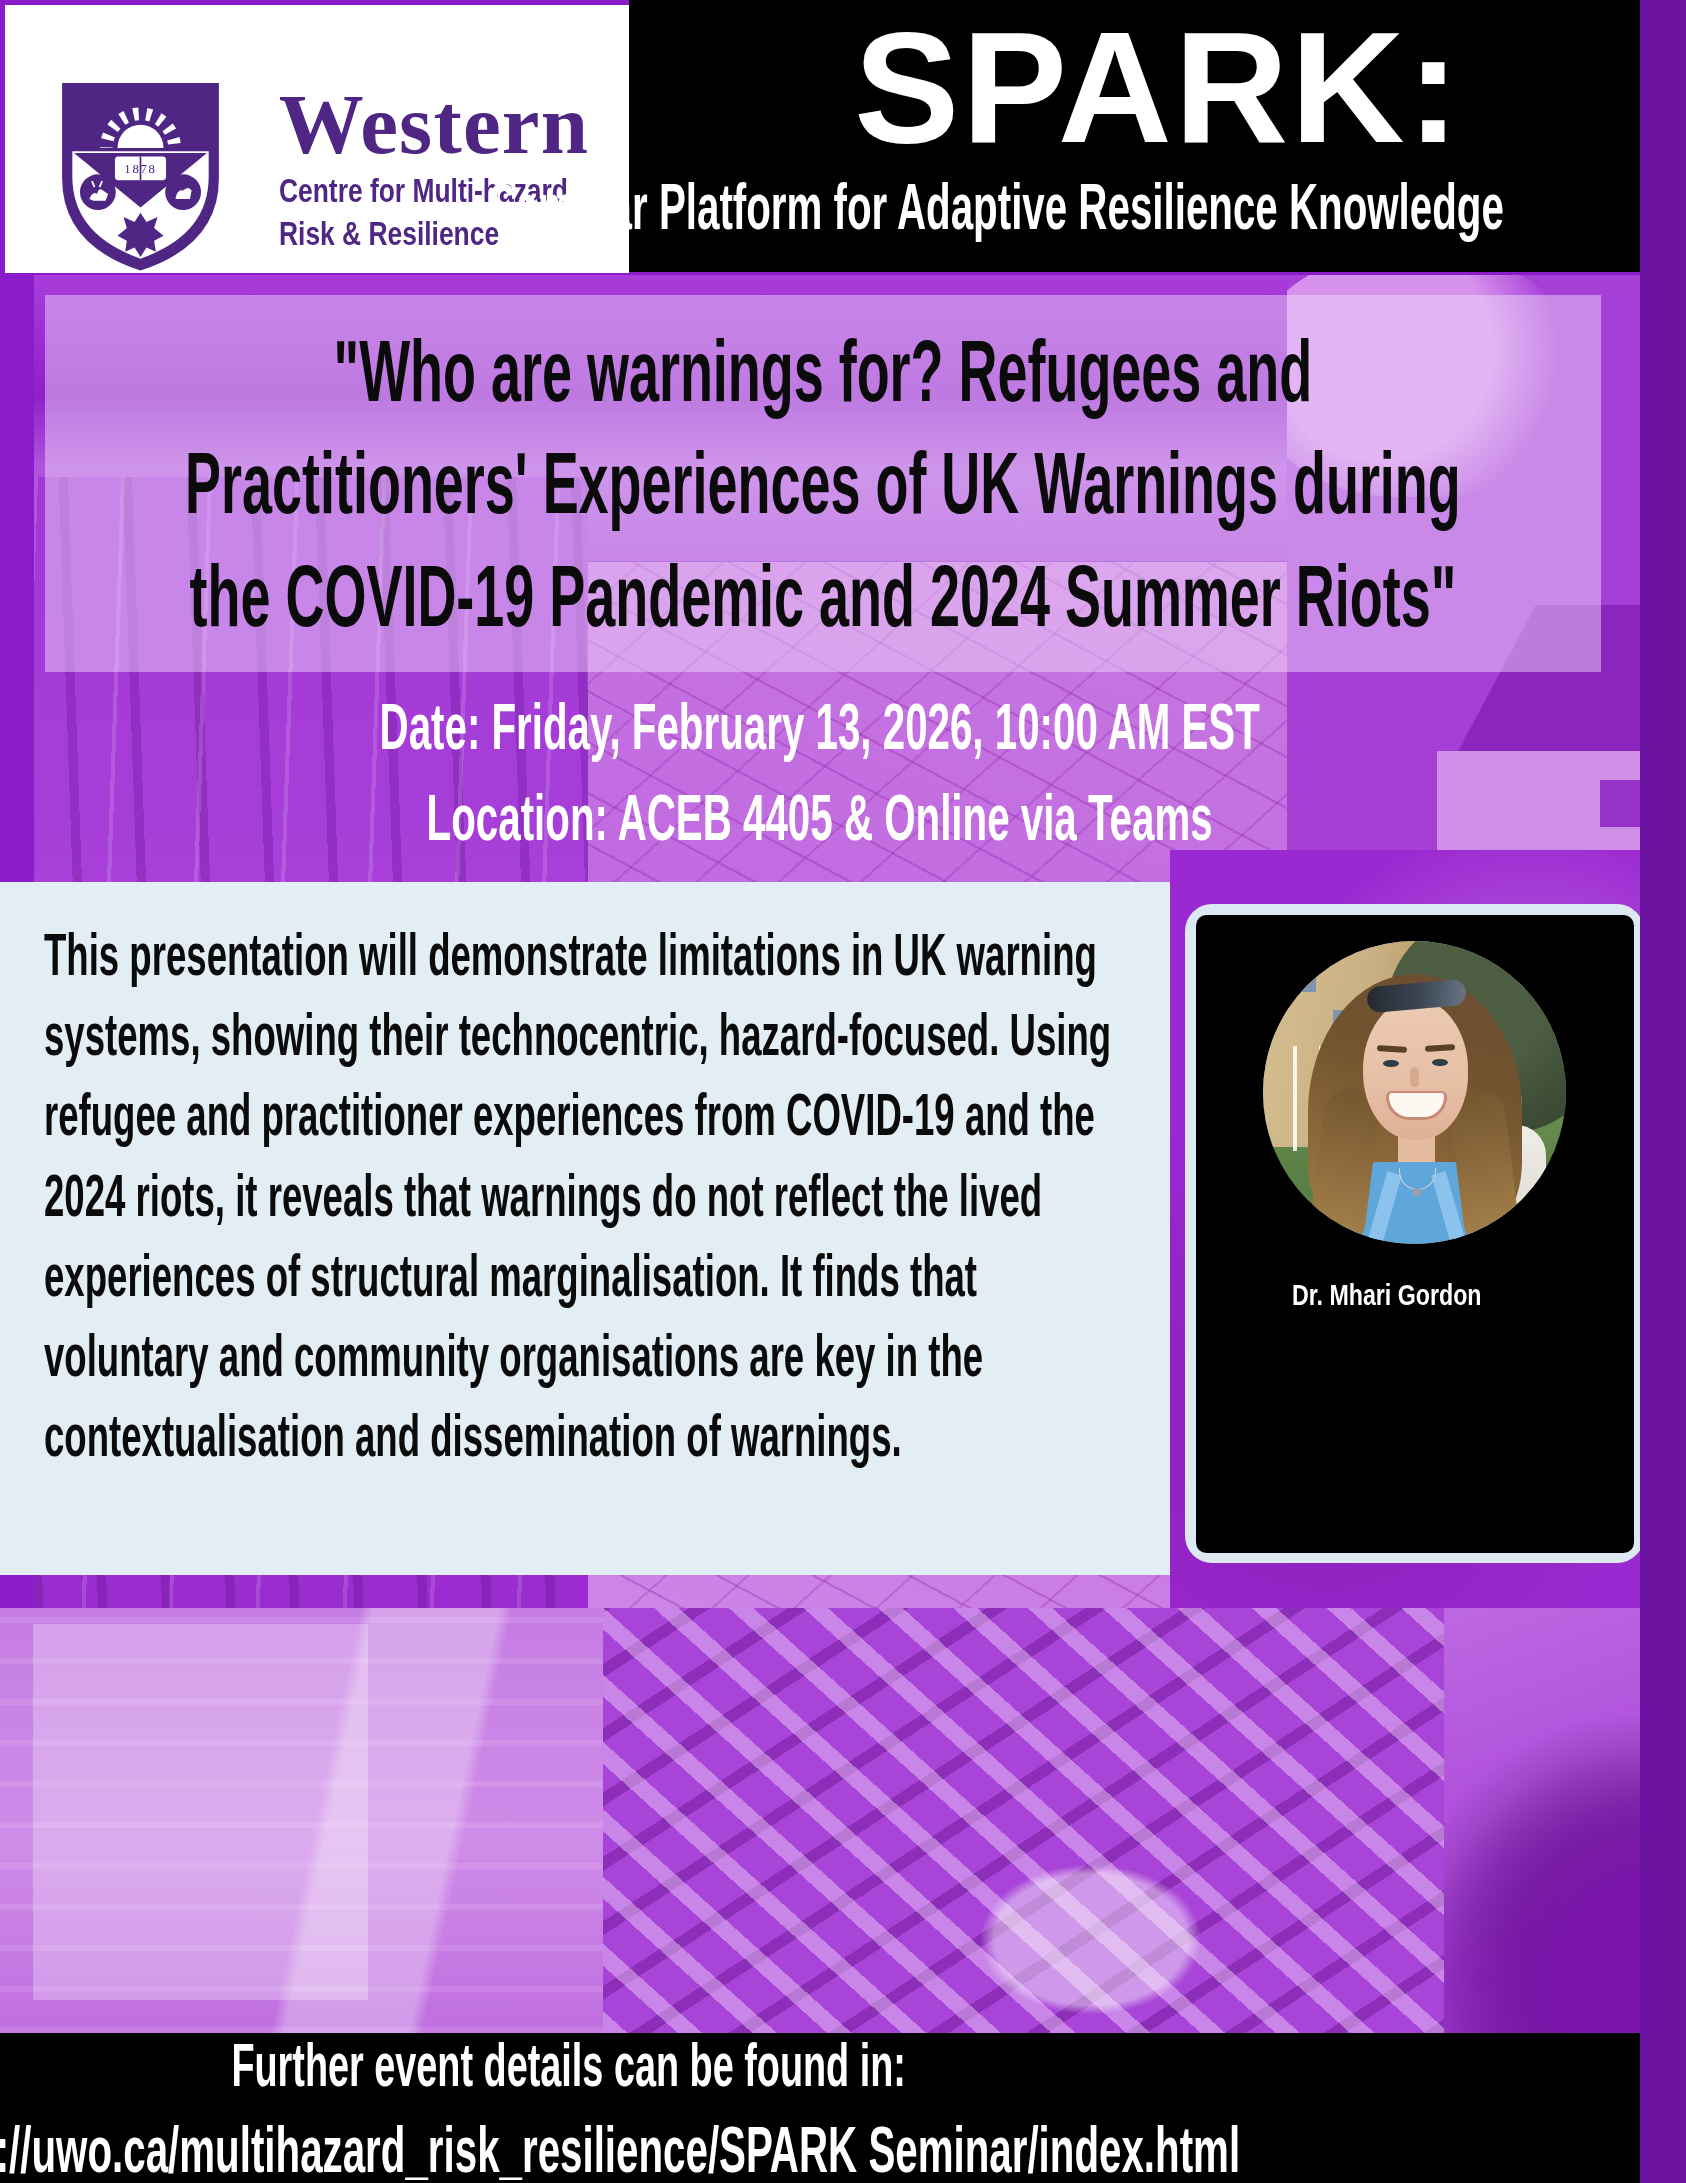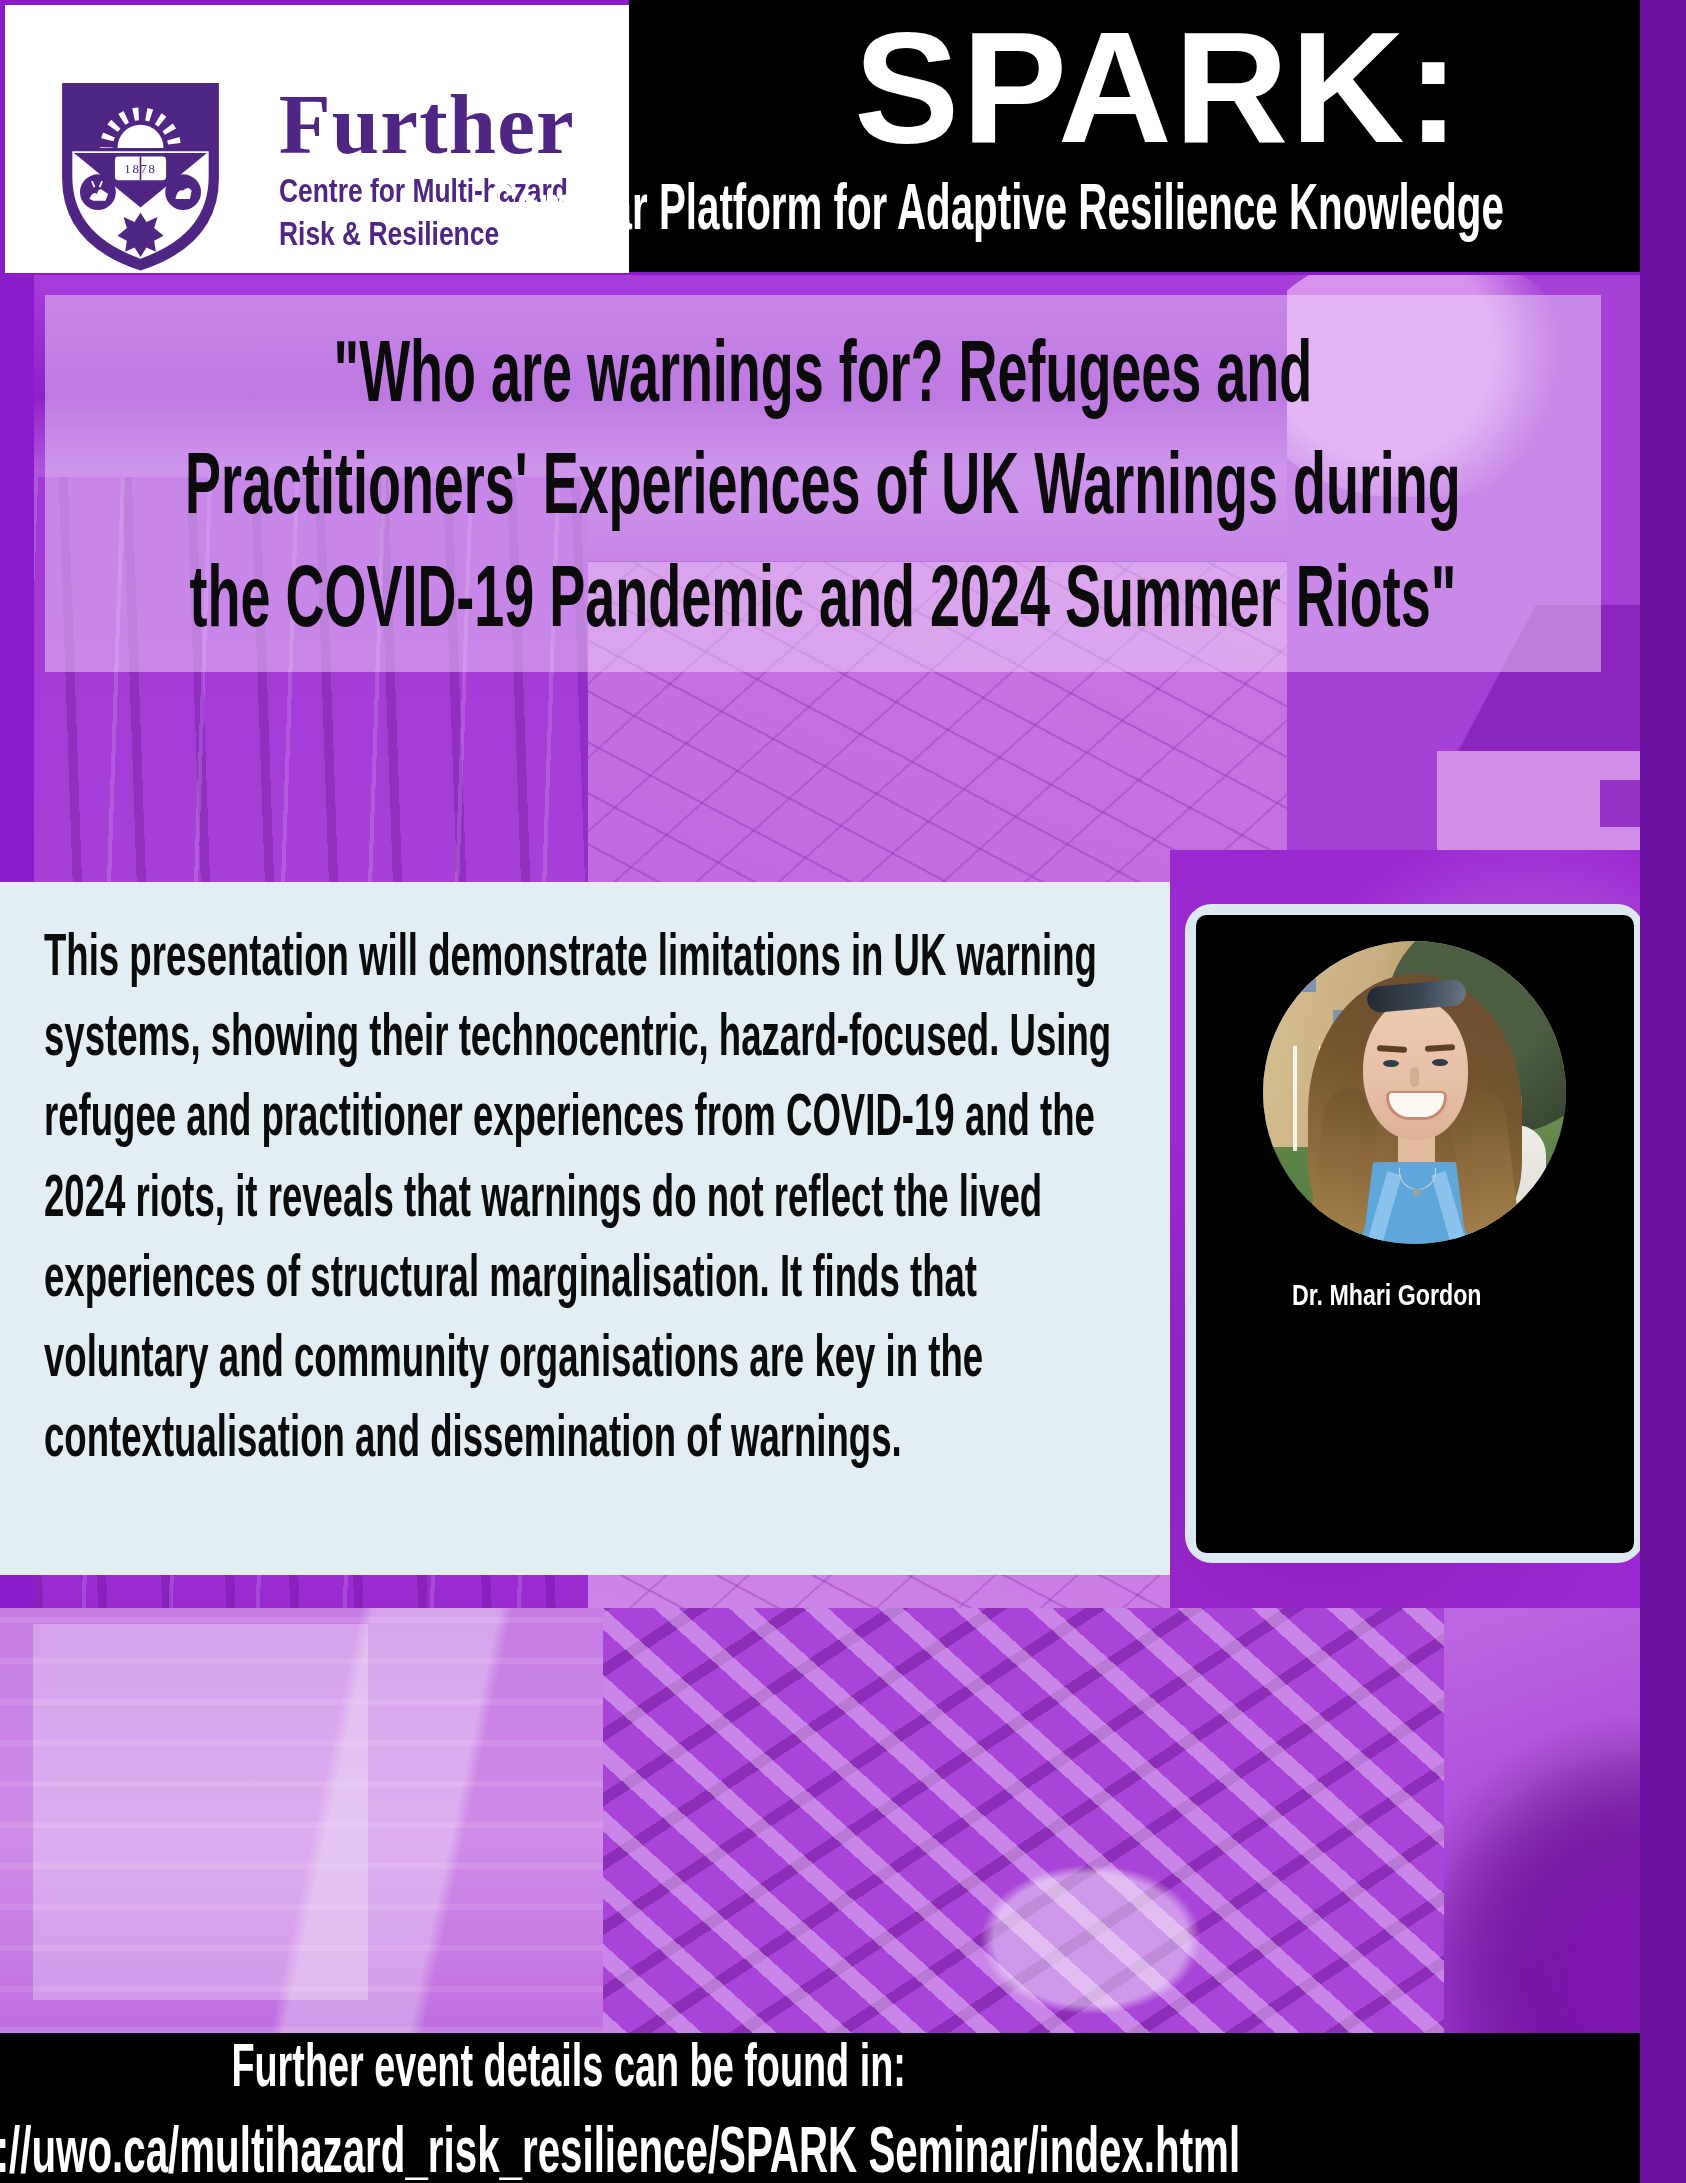--- a/index.html
+++ b/index.html
@@ -190,37 +190,41 @@
         <path d="M40 142 q4-10 9-6 q2-8 7-4 l6 4 -3 8 h-14 z" fill="#ffffff"></path>
         <path d="M46 128 l-3 -7 M52 128 l3 -7" stroke="#ffffff" stroke-width="2"></path>
       </g>
       <g>
         <circle cx="150" cy="134" r="21" fill="#4f2683"></circle>
         <path d="M141 142 q2-12 9-10 q6-6 10 0 l-2 10 z" fill="#ffffff"></path>
       </g>
       <path fill="#4f2683" d="M100 158 l7 11 13-6 -4 13 11 9 -11 6 2 13 -11-5 -7 11 -7-11 -11 5 2-13 -11-6 11-9 -4-13 13 6 z"></path>
     </svg>
     <div class="logo-text">
-      <div class="wordmark">Further</div>
+      <div class="wordmark">Western</div>
       <div class="orgline sqz80l">Centre for Multi-hazard</div>
       <div class="orgline sqz80l">Risk &amp; Resilience</div>
     </div>
   </div>
 
   <div class="hdr-black">
     <div class="spark">SPARK:</div>
     <div class="spark-sub sqz62">Seminar Platform for Adaptive Resilience Knowledge</div>
   </div>
 
   <div class="title-box">
     <div class="title-line sqz62">"Who are warnings for? Refugees and</div>
     <div class="title-line sqz62">Practitioners' Experiences of UK Warnings during</div>
     <div class="title-line sqz62">the COVID-19 Pandemic and 2024 Summer Riots"</div>
   </div>
 
+  <div class="event-block">
+    <div class="event-line sqz62">Date: Friday, February 13, 2026, 10:00 AM EST</div>
+    <div class="event-line sqz62">Location: ACEB 4405 &amp; Online via Teams</div>
+  </div>
 
   <div class="abstract">
     <div class="abstract-text sqz62w">This presentation will demonstrate limitations in UK warning systems, showing their technocentric, hazard-focused. Using refugee and practitioner experiences from COVID-19 and the 2024 riots, it reveals that warnings do not reflect the lived experiences of structural marginalisation. It finds that voluntary and community organisations are key in the contextualisation and dissemination of warnings.</div>
   </div>
 
   <div class="card">
     <div class="card-inner">
       <div class="ph">
         <div class="ph-building"></div>
         <div class="ph-win" style="left:28px;top:17.5px;"></div>

